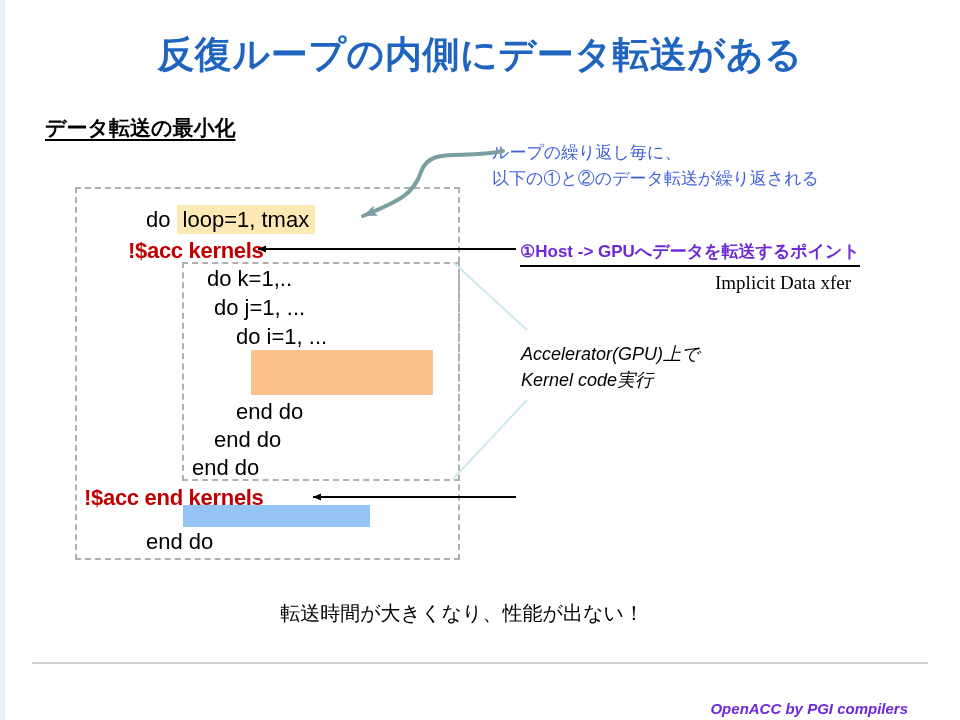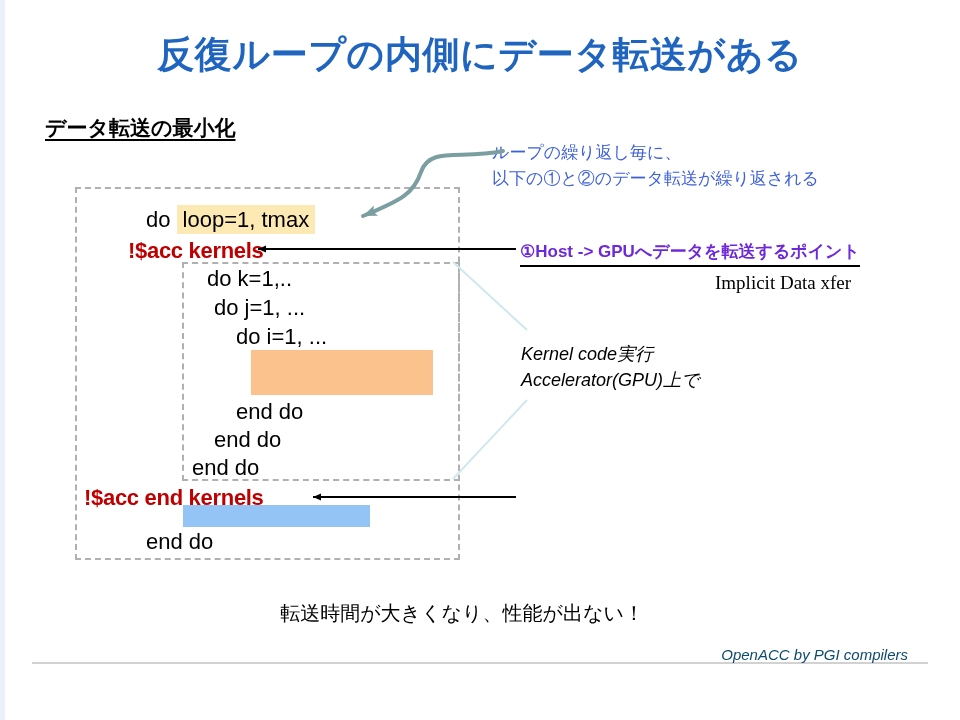--- a/index.html
+++ b/index.html
@@ -146,25 +146,25 @@
     position: absolute;
     left: 32px;
     top: 662px;
     width: 896px;
     height: 2px;
     background: #d2d2d2;
   }
   .footer-text {
     position: absolute;
     right: 52px;
-    top: 646px;
+    top: 700px;
     font-size: 15px;
-    font-weight: normal;
+    font-weight: bold;
     font-style: italic;
-    color: #0c4a6e;
+    color: #6d28d9;
     white-space: nowrap;
   }
   svg.overlay {
     position: absolute;
     left: 0;
     top: 0;
     width: 960px;
     height: 720px;
     pointer-events: none;
   }
@@ -207,22 +207,22 @@
   <div class="code" style="left:192px; top:457px;">end do</div>
 
   <div class="code red" style="left:84px; top:487px;">!$acc end kernels</div>
 
   <div class="code" style="left:146px; top:531px;">end do</div>
 
   <div class="ann-bold" style="left:520px; top:240px;">①Host -&gt; GPUへデータを転送するポイント</div>
   <div class="ann-plain" style="left:715px; top:272px;font-family:Liberation Serif, serif;">Implicit Data xfer</div>
 
   <div class="ann-italic" style="left:521px; top:341px;">
+    <div>Accelerator(GPU)上で</div>
     <div>Kernel code実行</div>
-    <div>Accelerator(GPU)上で</div>
   </div>
 
 
   <div class="bottom-note">転送時間が大きくなり、性能が出ない！</div>
 
   <div class="footer-rule"></div>
   <div class="footer-text">OpenACC by PGI compilers</div>
 
   <svg class="overlay" viewBox="0 0 960 720">
     <defs>

